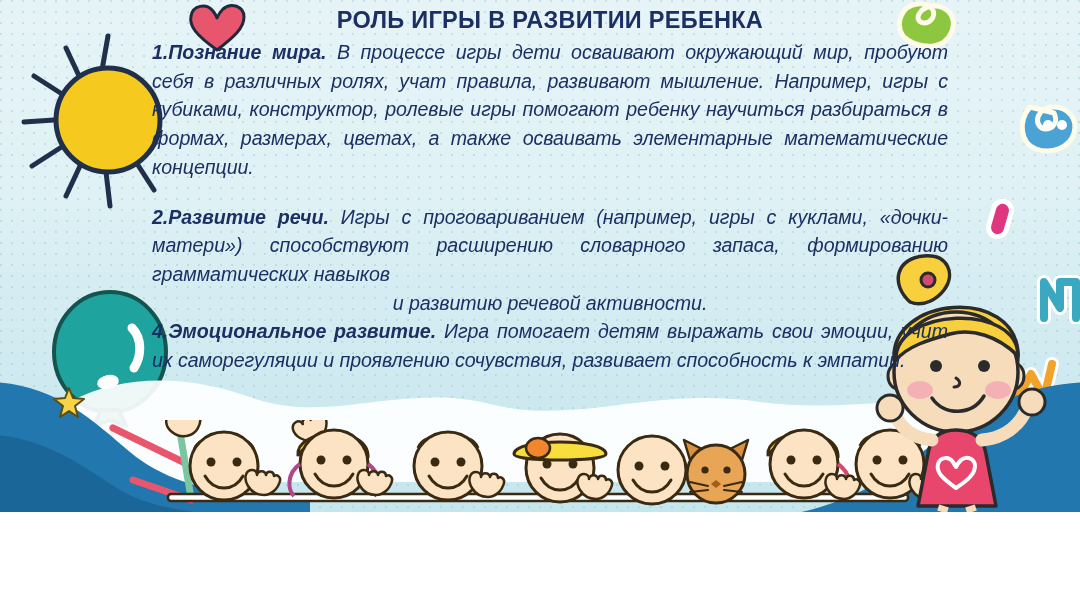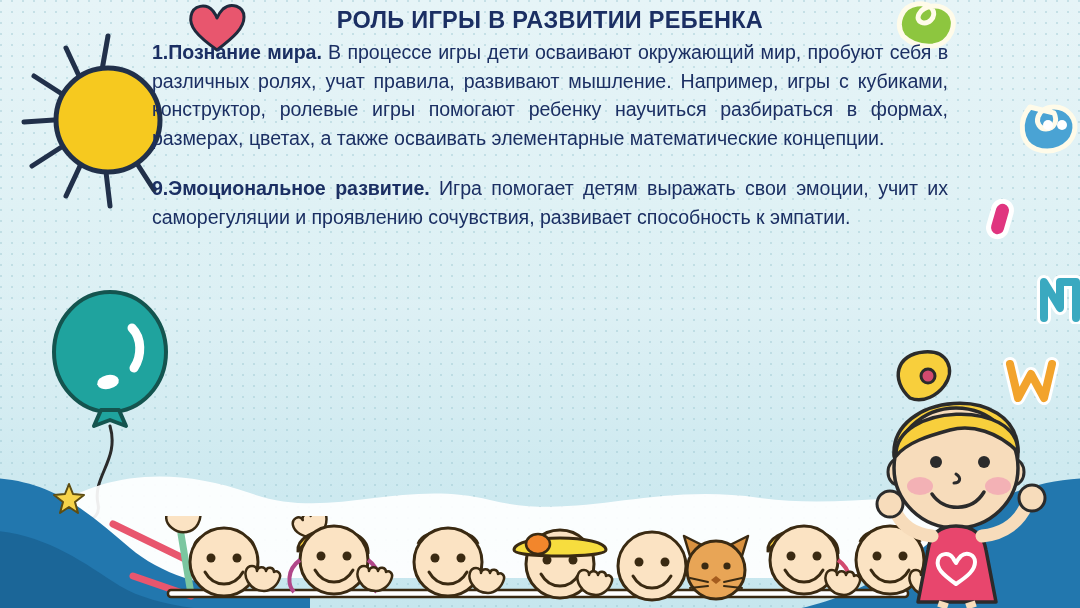--- a/index.html
+++ b/index.html
@@ -4,21 +4,21 @@
 <title>Роль игры в развитии ребенка</title>
 <style>
   html, body {
     margin: 0;
     padding: 0;
     background: #ffffff;
   }
   #slide {
     position: relative;
     width: 1080px;
-    height: 608px;
+    height: 512px;
     overflow: hidden;
     background: #dff1f5;
     font-family: "Liberation Sans", "DejaVu Sans", sans-serif;
   }
   
   .bg-dots {
     position: absolute;
     inset: 0;
     background-image:
       radial-gradient(circle at 1px 1px, rgba(150,195,205,0.40) 1px, transparent 1.4px);
@@ -99,21 +99,21 @@
     margin: 0;
     font-weight: 500;
     letter-spacing: -0.05px;
   }
   .para b, .lead {
     font-weight: bold;
   }
   .gap { height: 21px; }
 
   
-  .p-just { text-align: justify; text-justify: inter-word; }
+  .p-just { text-align: justify; text-justify: inter-word; font-style: italic; }
   .p-just > .last-line { display: block; text-align: center; }
 </style>
 </head>
 <body>
 
 <div id="slide">
 
   <div class="bg-tint-top deco"></div>
   <div class="bg-tint-bottom deco"></div>
   <div class="bg-dots"></div>
@@ -333,23 +333,27 @@
   <div id="content">
 
     <h1 class="title">РОЛЬ ИГРЫ В РАЗВИТИИ РЕБЕНКА</h1>
 
     <p class="para p-just">
       <span><b>1.Познание мира.</b> В процессе игры дети осваивают окружающий мир, пробуют себя в различных ролях, учат правила, развивают мышление. Например, игры с кубиками, конструктор, ролевые игры помогают ребенку научиться разбираться в формах, размерах, цветах, а также осваивать элементарные математические концепции.</span>
     </p>
 
     <div class="gap"></div>
 
+    <p class="para p-just">
+      <span><b>2.Развитие речи.</b> Игры с проговариванием (например, игры с куклами, «дочки-матери») способствуют расширению словарного запаса, формированию грамматических навыков</span>
+      <span class="last-line">и развитию речевой активности.</span>
+    </p>
 
     <p class="para p-just">
     </p>
 
     <p class="para p-just">
-      <span><b>9.Эмоциональное развитие.</b> Игра помогает детям выражать свои эмоции, учит их саморегуляции и проявлению сочувствия, развивает способность к эмпатии.</span>
+      <span><b>4.Эмоциональное развитие.</b> Игра помогает детям выражать свои эмоции, учит их саморегуляции и проявлению сочувствия, развивает способность к эмпатии.</span>
     </p>
 
   </div>
 
 </div>
 
 </body></html>

